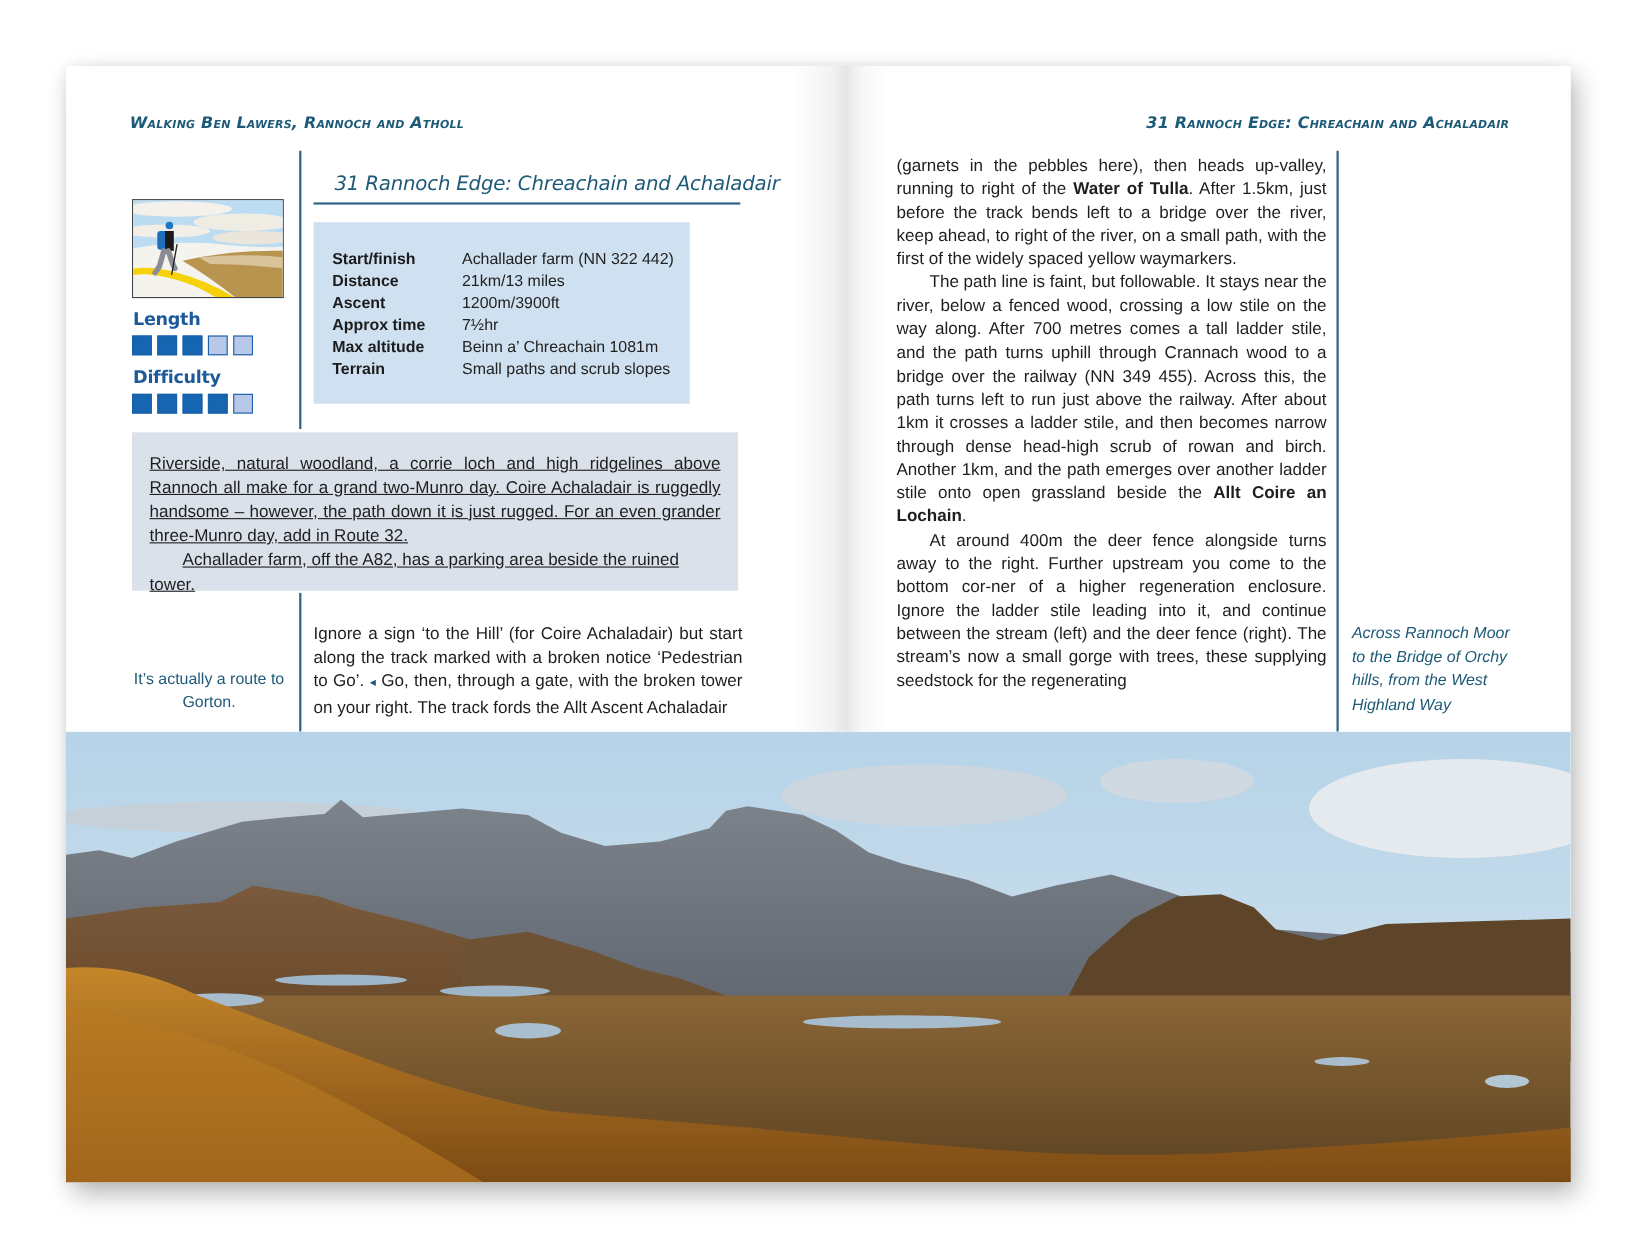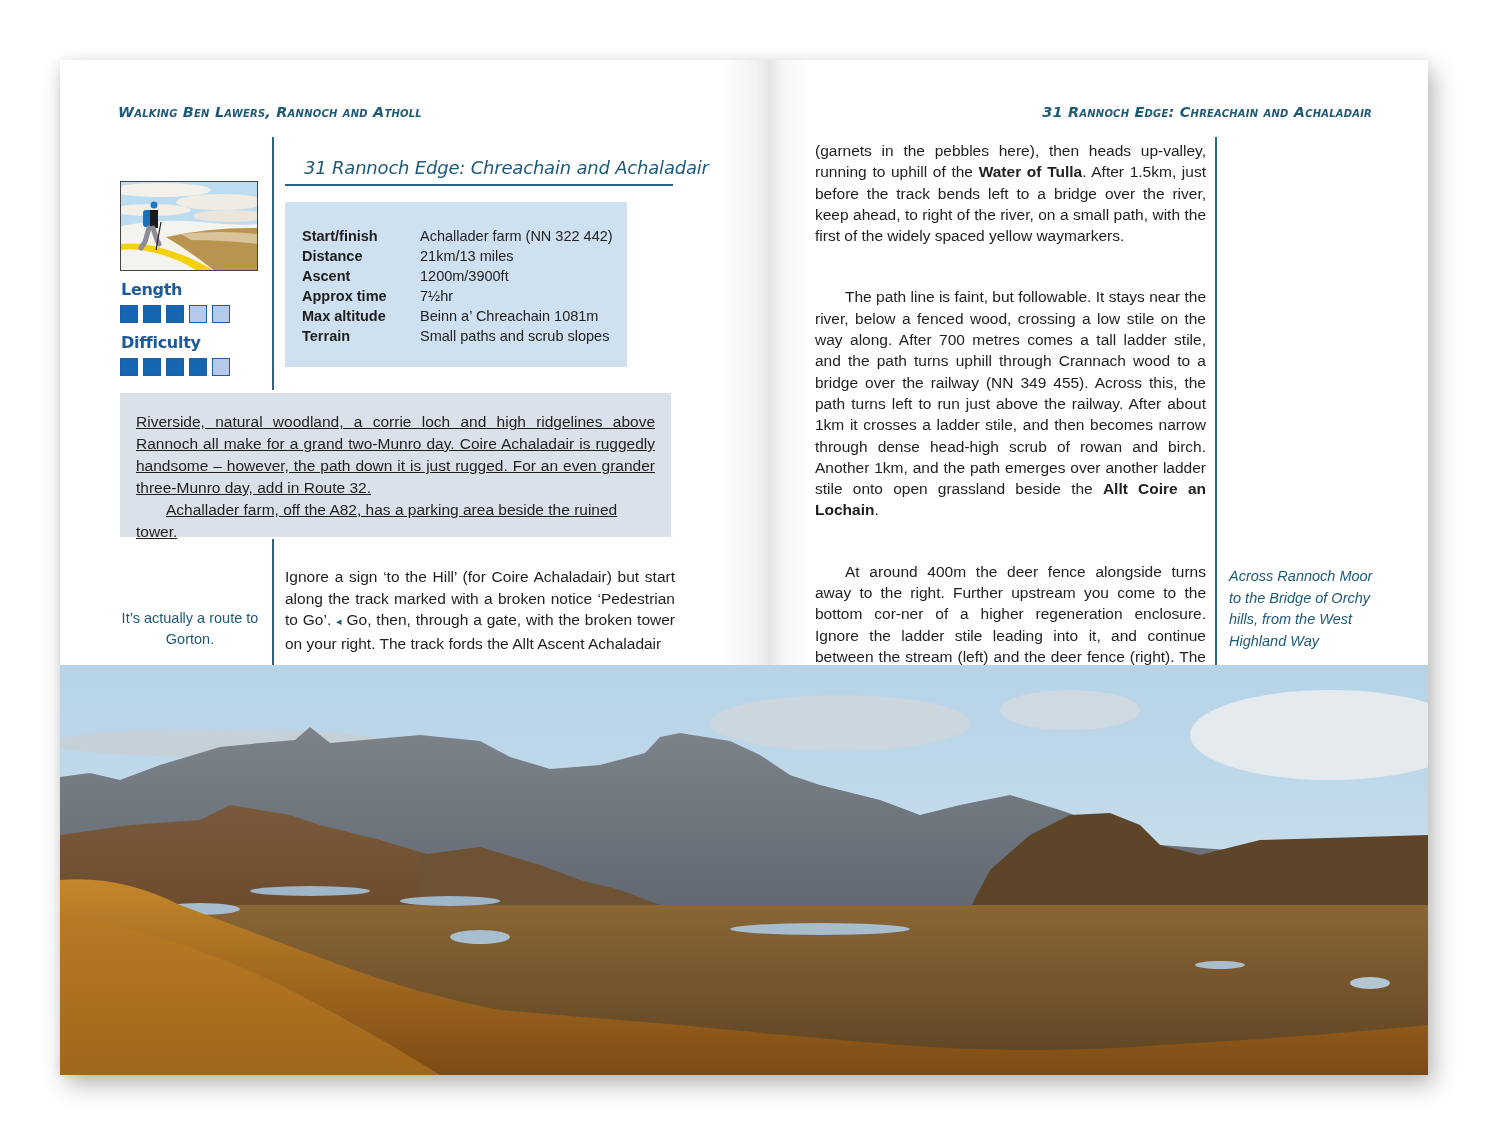--- a/index.html
+++ b/index.html
@@ -68,21 +68,21 @@
 
   .body-left {
     position: absolute; left: 225px; top: 506px; width: 390px; font-size: 15.5px; line-height: 21.5px;
     text-align: justify; color: #1e1e1e;
   }
   .body-right {
     position: absolute; left: 755px; top: 80px; width: 391px; font-size: 15.5px; line-height: 21.3px;
     text-align: justify; color: #1e1e1e;
   }
   .body-right p { margin: 0; }
-  .body-right p.indent { text-indent: 30px; margin-top: 40px; }
+  .body-right p.indent { text-indent: 30px; }
   .arrow-mark { color: #1d5a78; font-size: 11px; }
 
   .caption {
     position: absolute; left: 1169px; top: 506px; width: 150px; font-size: 14.5px; line-height: 21.5px;
     font-style: italic; color: #1d5a78;
   }
 
   .photo {
     position: absolute; left: 0; top: 605px; width: 1368px; height: 410px; overflow: hidden;
   }
@@ -174,21 +174,21 @@
 
   <div class="margin-note-left">It’s actually a route to Gorton.</div>
 
   <div class="body-left"><span>Ignore a sign ‘to the Hill’ (for Coire Achaladair) but start along the track marked with a broken notice ‘Pedestrian to Go’.</span> <span class="arrow-mark">◂</span><span> Go, then, through a gate, with the broken tower on your right. The track fords the Allt Ascent Achaladair</span></div>
 
   <div class="running-head right">31 Rannoch Edge: Chreachain and Achaladair</div>
 
   <div class="vrule" style="left:1155px; top:77px; height:528px;"></div>
 
   <div class="body-right">
-    <p><span>(garnets in the pebbles here), then heads up-valley, running to uphill of the </span><b>Water of Tulla</b><span>. After 1.5km, just before the track bends left to a bridge over the river, keep ahead, to right of the river, on a small path, with the first of the widely spaced yellow waymarkers.</span></p>
+    <p><span>(garnets in the pebbles here), then heads up-valley, running to right of the </span><b>Water of Tulla</b><span>. After 1.5km, just before the track bends left to a bridge over the river, keep ahead, to right of the river, on a small path, with the first of the widely spaced yellow waymarkers.</span></p>
     <p class="indent"><span>The path line is faint, but followable. It stays near the river, below a fenced wood, crossing a low stile on the way along. After 700 metres comes a tall ladder stile, and the path turns uphill through Crannach wood to a bridge over the railway (NN 349 455). Across this, the path turns left to run just above the railway. After about 1km it crosses a ladder stile, and then becomes narrow through dense head-high scrub of rowan and birch. Another 1km, and the path emerges over another ladder stile onto open grassland beside the </span><b>Allt Coire an Lochain</b><span>.</span></p>
     <p class="indent"><span>At around 400m the deer fence alongside turns away to the right. Further upstream you come to the bottom cor-ner of a higher regeneration enclosure. Ignore the ladder stile leading into it, and continue between the stream (left) and the deer fence (right). The stream’s now a small gorge with trees, these supplying seedstock for the regenerating</span></p>
   </div>
 
   <div class="caption">Across Rannoch Moor to the Bridge of Orchy hills, from the West Highland Way</div>
 
   <div class="photo">
     <svg width="1368" height="410" viewBox="0 0 1368 410" preserveAspectRatio="none">
       <defs>
         <linearGradient id="sky" x1="0" y1="0" x2="0" y2="1">

